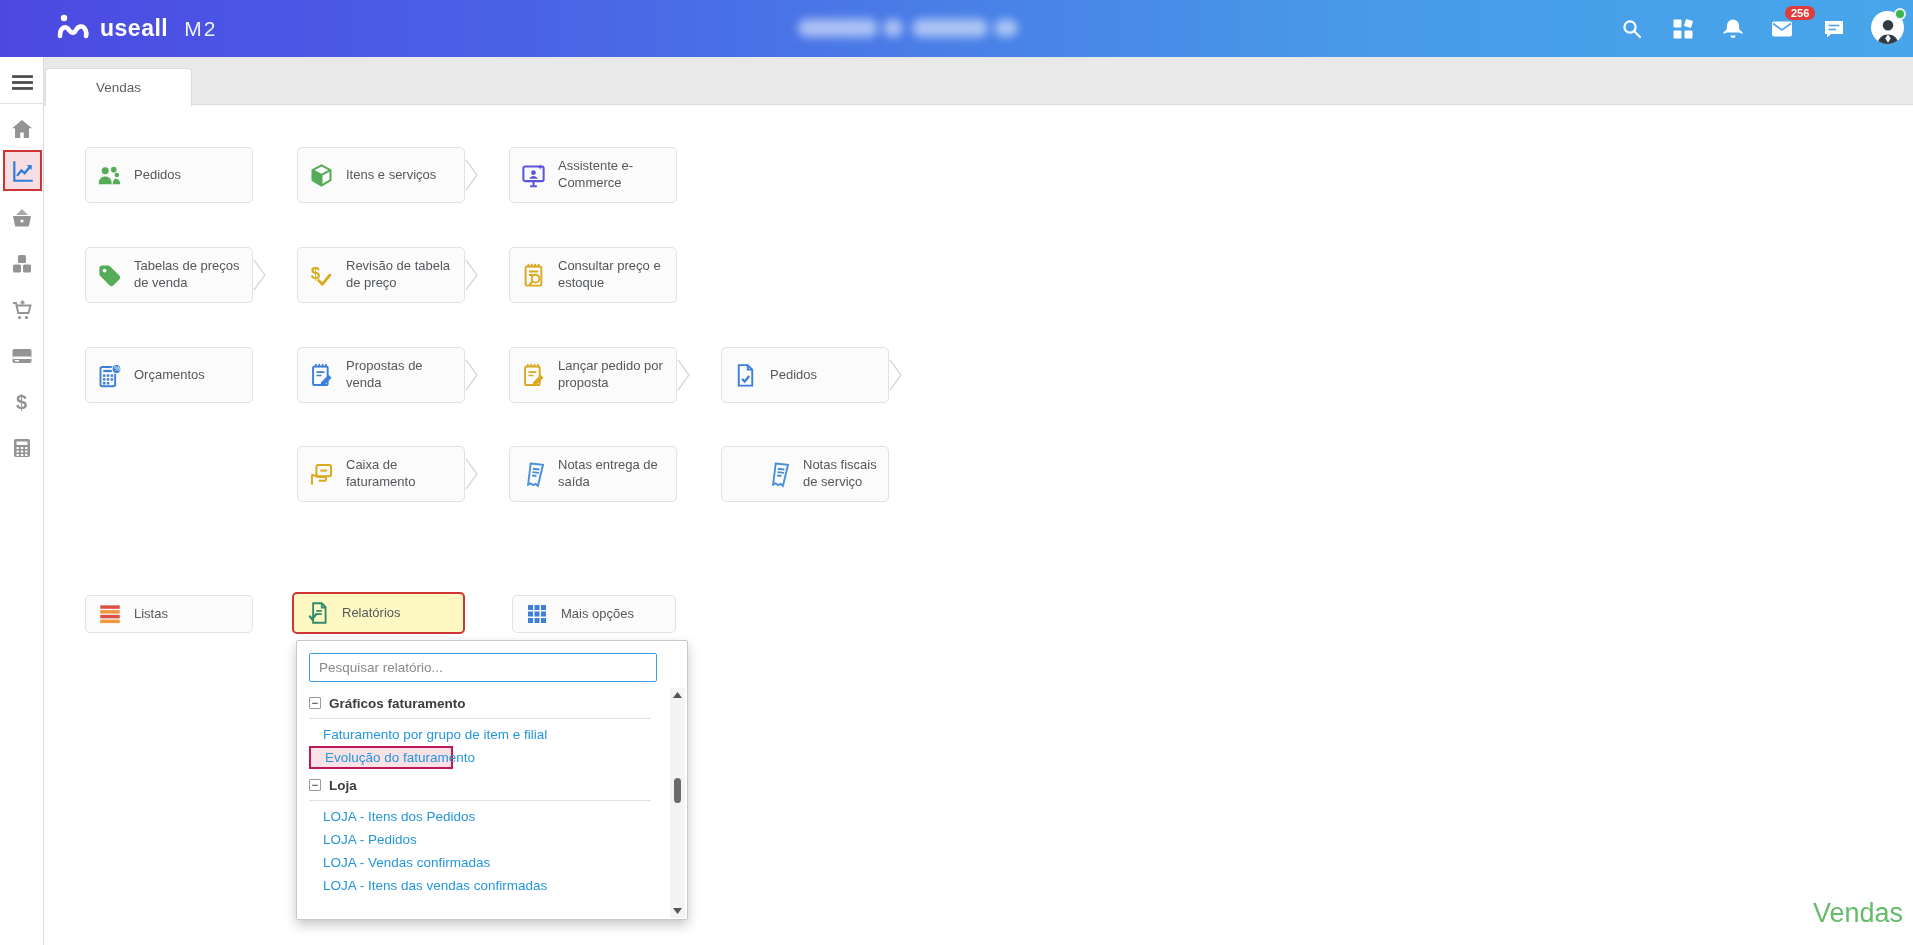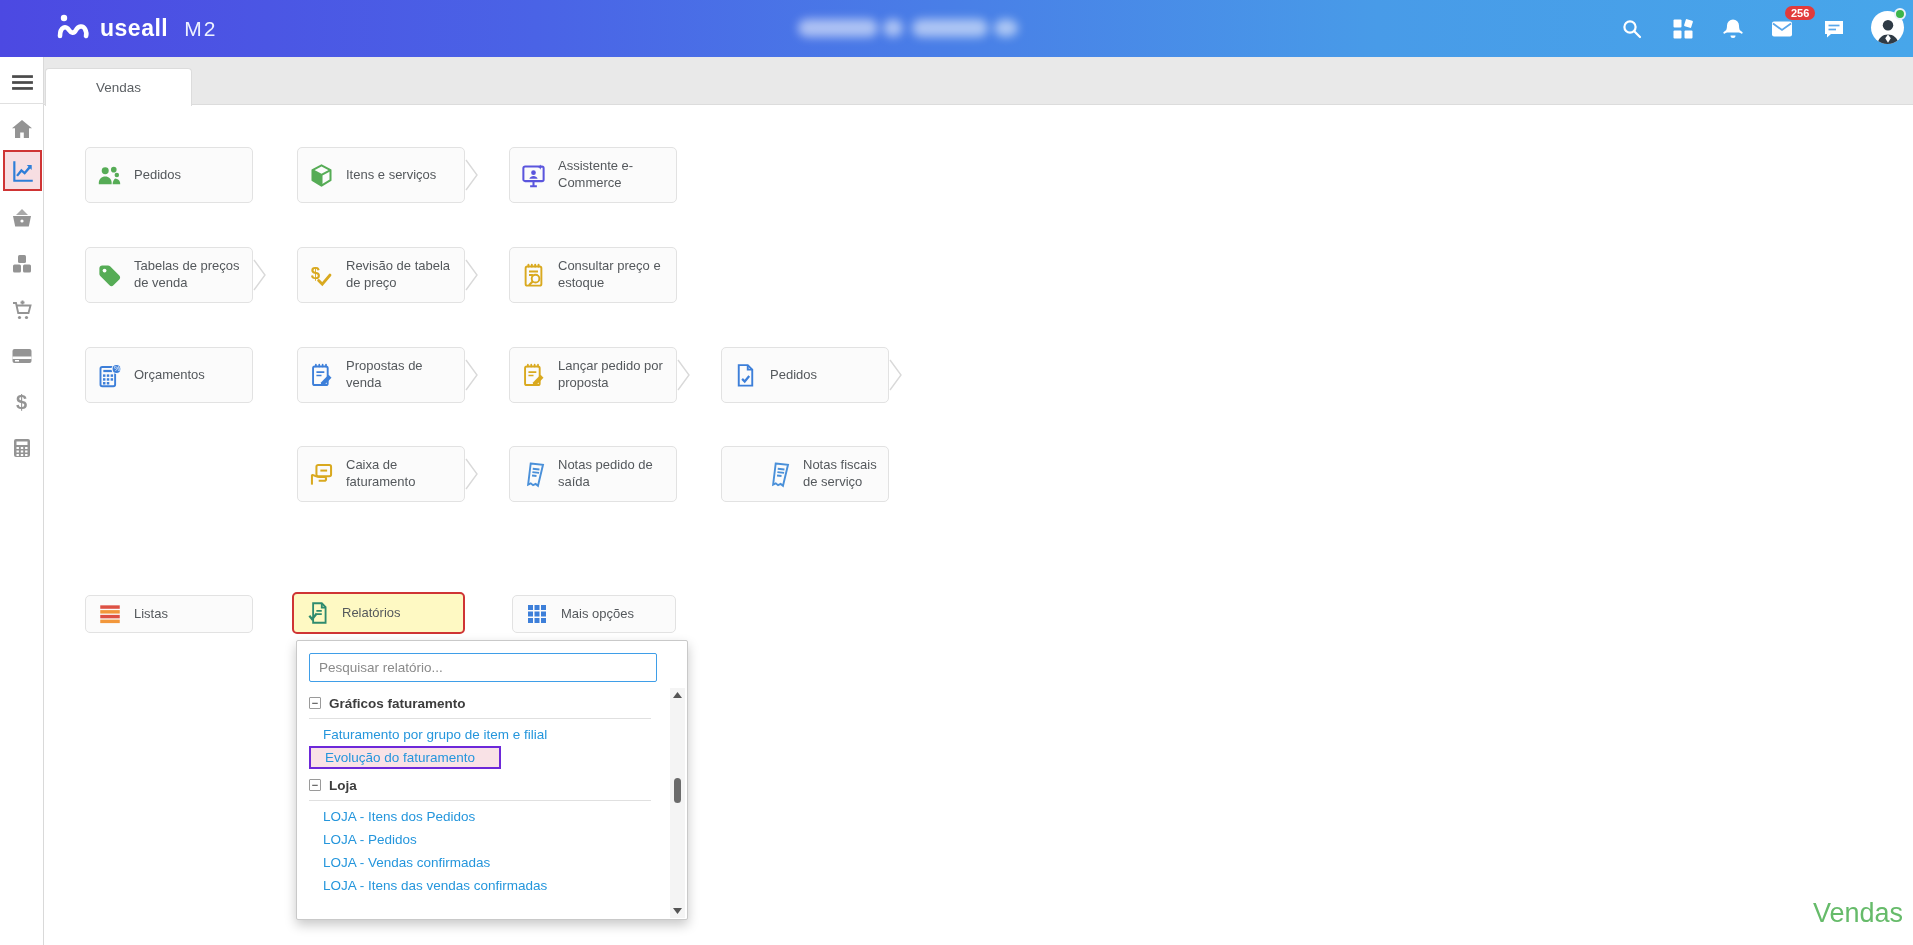--- a/index.html
+++ b/index.html
@@ -77,21 +77,21 @@
   }
   #dd-search::placeholder { color:#8a8a8a; }
   #dd-list { position:absolute; left:0; top:46px; width:372px; }
   .dd-group { display:flex; align-items:center; gap:8px; height:24px; margin:4px 0 0 12px;
     font-size:13.5px; font-weight:bold; color:#3d3d3d; }
   .collapse-box { width:12px; height:12px; border:1px solid #9a9a9a; border-radius:1px; color:#666;
     font-size:11px; line-height:10px; display:flex; align-items:center; justify-content:center; background:#fff; }
   .dd-sep { border-top:1px solid #e0e0e0; margin:3px 18px 4px 12px; }
   .dd-item { height:23px; line-height:23px; margin-left:12px; padding-left:14px;
     font-size:13.5px; color:#2596dc; cursor:pointer; white-space:nowrap; }
-  .dd-item.hl { width:192px; border:2px solid #6d28d9; background:#f9e2e6; height:23px; line-height:19px; }
+  .dd-item.hl { width:144px; border:2px solid #be185d; background:#f9e2e6; height:23px; line-height:19px; }
 
   
   #dd-scroll { position:absolute; right:2px; top:47px; width:15px; height:230px; background:#f4f4f4; }
   .scroll-arrow { position:absolute; left:0; width:15px; height:14px; display:flex; align-items:center; justify-content:center; cursor:pointer; }
   #dd-thumb { position:absolute; left:4px; top:90px; width:7px; height:25px; background:#6b6b6b; border-radius:4px; cursor:pointer; }
 
   
   #watermark { position:absolute; right:10px; top:898px; font-size:27px; color:#66bb6a; }
 </style>
 </head>
@@ -394,21 +394,21 @@
     </svg>
   </div>
 
   <div class="tile" style="left:509px; top:446px;">
     <span class="ticon">
       <svg viewBox="0 0 24 24" width="27" height="27" fill="none" stroke="#4a90d9" stroke-width="1.7">
         <path d="M8.5 2.5h11L17 21.5l-2.2-1.4-2.2 1.4-2.2-1.4-2.2 1.4z" transform="rotate(6 12 12)"></path>
         <path d="M10.8 7h6M10.8 10h6M10.8 13h4" transform="rotate(6 12 12)"></path>
       </svg>
     </span>
-    <span class="tlabel">Notas pedido de saída</span>
+    <span class="tlabel">Notas entrega de saída</span>
   </div>
 
   <div class="tile" style="left:721px; top:446px;padding-left:43px;">
     <span class="ticon">
       <svg viewBox="0 0 24 24" width="27" height="27" fill="none" stroke="#4a90d9" stroke-width="1.7">
         <path d="M8.5 2.5h11L17 21.5l-2.2-1.4-2.2 1.4-2.2-1.4-2.2 1.4z" transform="rotate(6 12 12)"></path>
         <path d="M10.8 7h6M10.8 10h6M10.8 13h4" transform="rotate(6 12 12)"></path>
       </svg>
     </span>
     <span class="tlabel">Notas fiscais de serviço</span>

